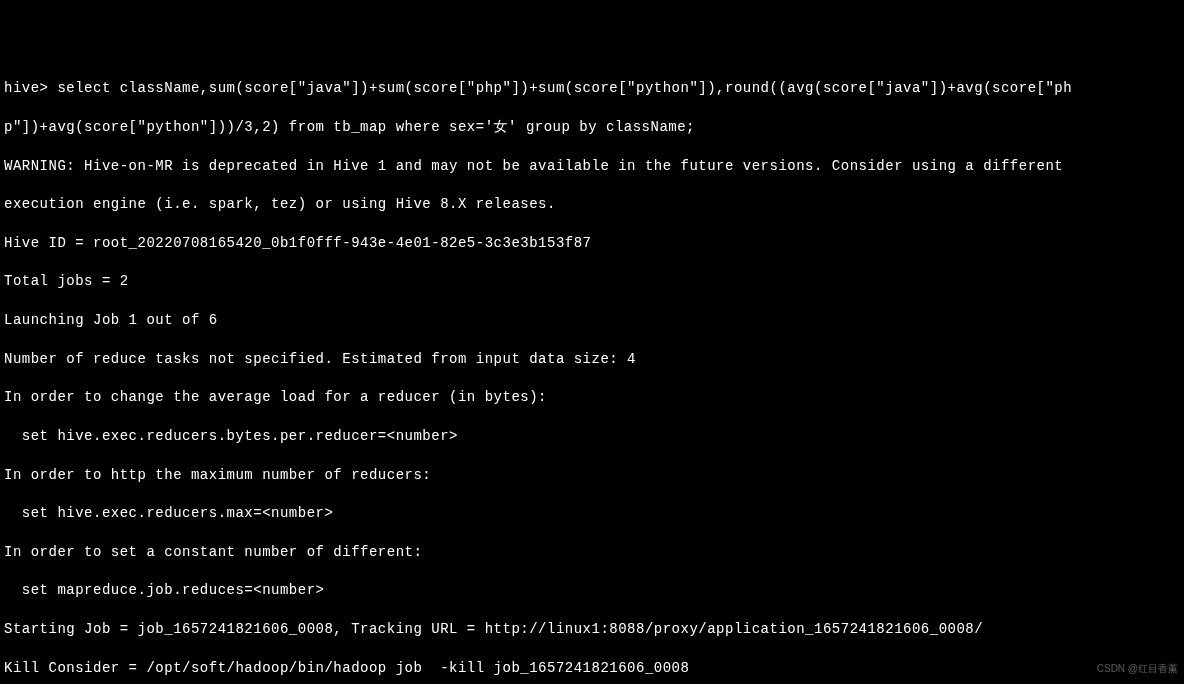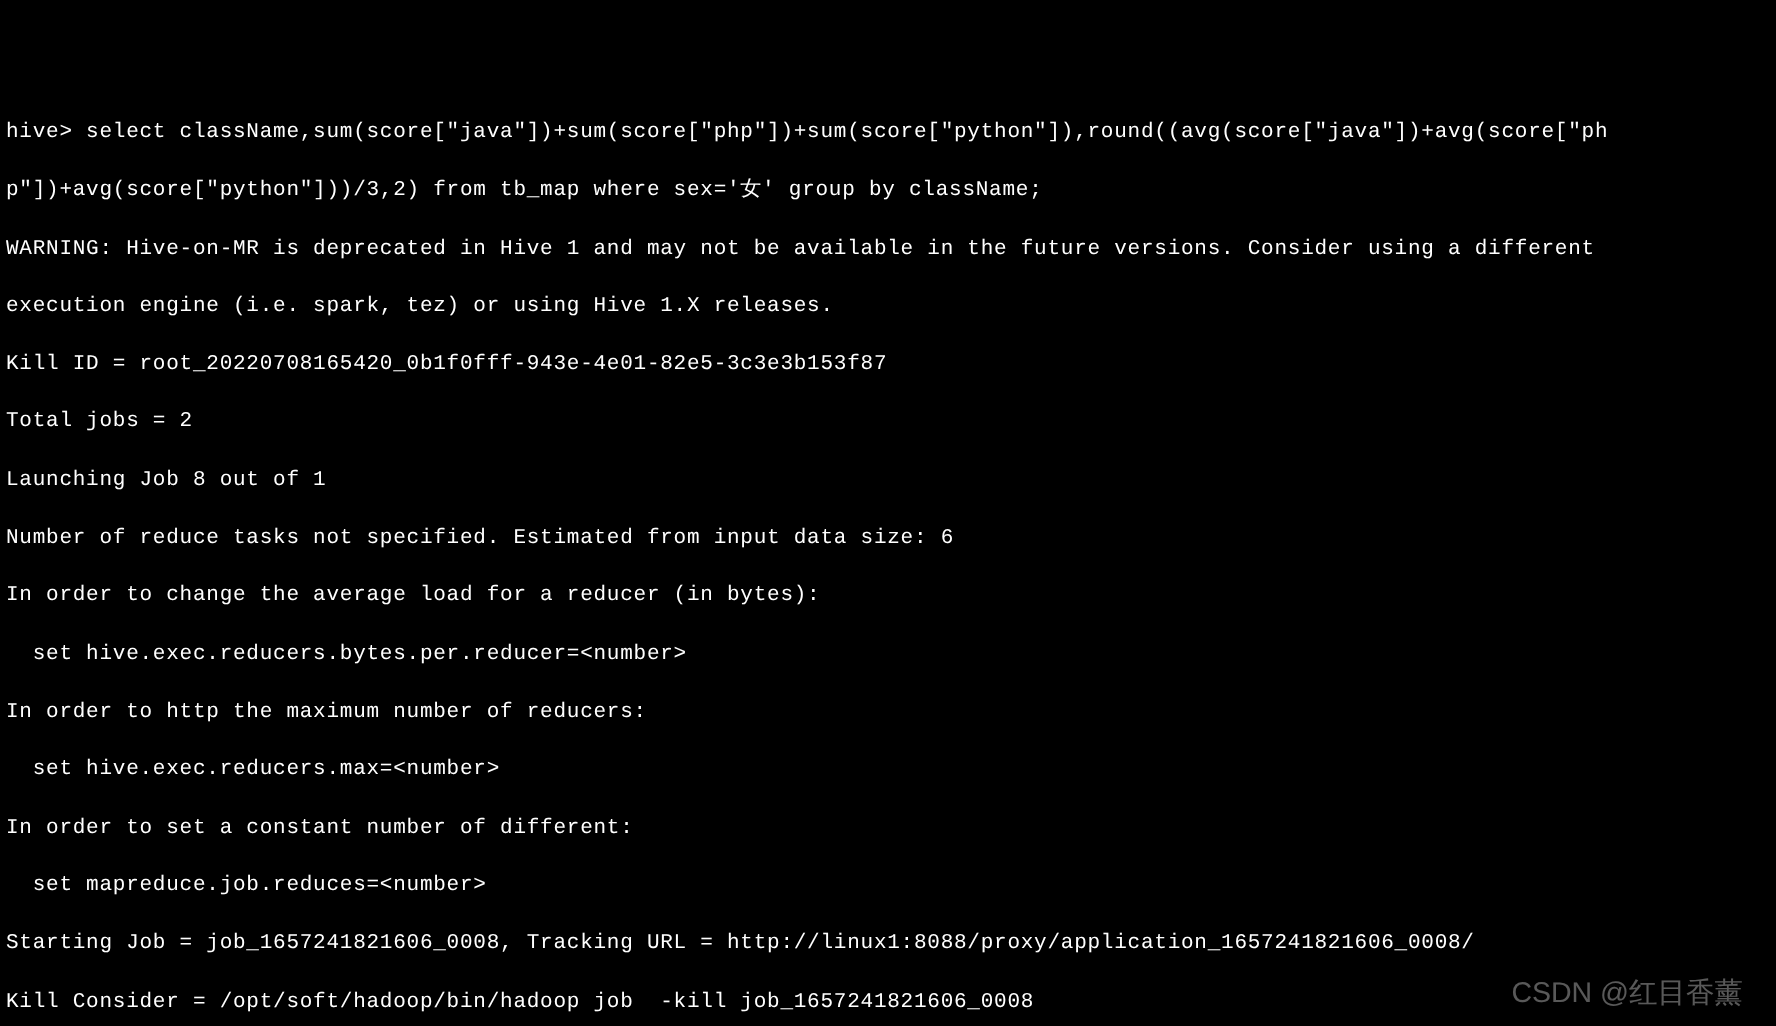--- a/index.html
+++ b/index.html
@@ -19,40 +19,40 @@
       width: 1184px;
       height: 684px;
       letter-spacing: 0.5px;
     }
     .terminal-line {
       display: block;
     }
     .watermark {
       position: absolute;
       bottom: 8px;
-      right: 22px;
+      right: 6px;
       color: rgba(255, 255, 255, 0.35);
-      font-size: 19px;
+      font-size: 10px;
       font-family: sans-serif;
       letter-spacing: 0;
     }
   </style>
 </head>
 <body>
 
 
 
 <span class="terminal-line">hive&gt; select className,sum(score["java"])+sum(score["php"])+sum(score["python"]),round((avg(score["java"])+avg(score["ph</span>
 <span class="terminal-line">p"])+avg(score["python"]))/3,2) from tb_map where sex='女' group by className;</span>
 <span class="terminal-line">WARNING: Hive-on-MR is deprecated in Hive 1 and may not be available in the future versions. Consider using a different </span>
-<span class="terminal-line">execution engine (i.e. spark, tez) or using Hive 1.X releases.</span>
-<span class="terminal-line">Kill ID = root_20220708165420_0b1f0fff-943e-4e01-82e5-3c3e3b153f87</span>
+<span class="terminal-line">execution engine (i.e. spark, tez) or using Hive 8.X releases.</span>
+<span class="terminal-line">Hive ID = root_20220708165420_0b1f0fff-943e-4e01-82e5-3c3e3b153f87</span>
 <span class="terminal-line">Total jobs = 2</span>
-<span class="terminal-line">Launching Job 8 out of 1</span>
-<span class="terminal-line">Number of reduce tasks not specified. Estimated from input data size: 6</span>
+<span class="terminal-line">Launching Job 1 out of 6</span>
+<span class="terminal-line">Number of reduce tasks not specified. Estimated from input data size: 4</span>
 <span class="terminal-line">In order to change the average load for a reducer (in bytes):</span>
 <span class="terminal-line">  set hive.exec.reducers.bytes.per.reducer=&lt;number&gt;</span>
 <span class="terminal-line">In order to http the maximum number of reducers:</span>
 <span class="terminal-line">  set hive.exec.reducers.max=&lt;number&gt;</span>
 <span class="terminal-line">In order to set a constant number of different:</span>
 <span class="terminal-line">  set mapreduce.job.reduces=&lt;number&gt;</span>
 <span class="terminal-line">Starting Job = job_1657241821606_0008, Tracking URL = http://linux1:8088/proxy/application_1657241821606_0008/</span>
 <span class="terminal-line">Kill Consider = /opt/soft/hadoop/bin/hadoop job  -kill job_1657241821606_0008</span>
 
 

